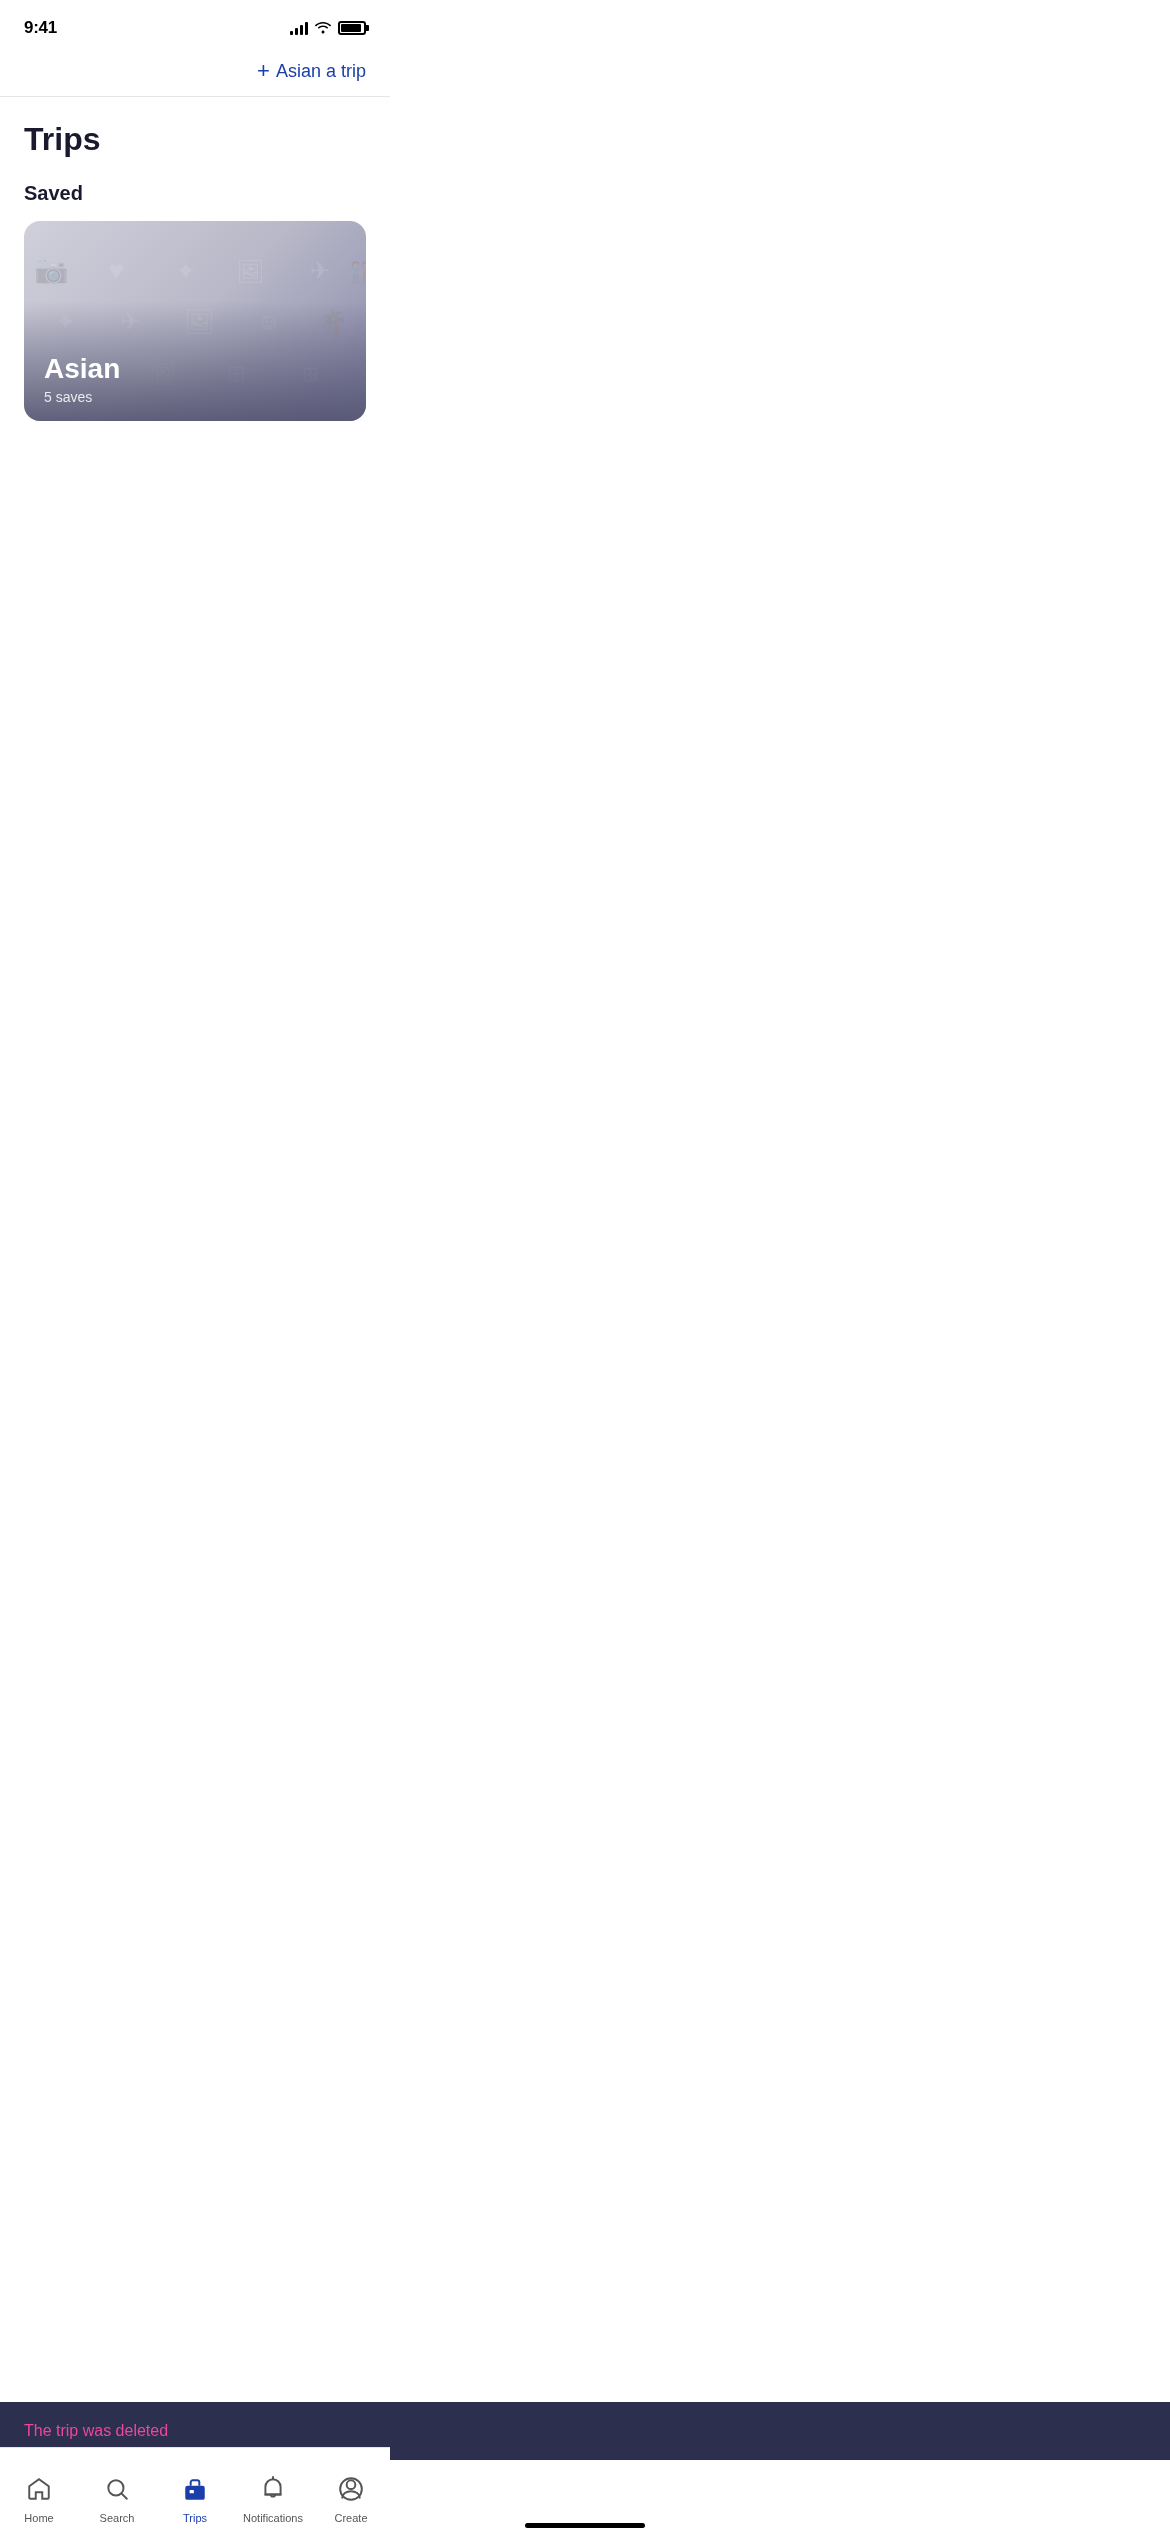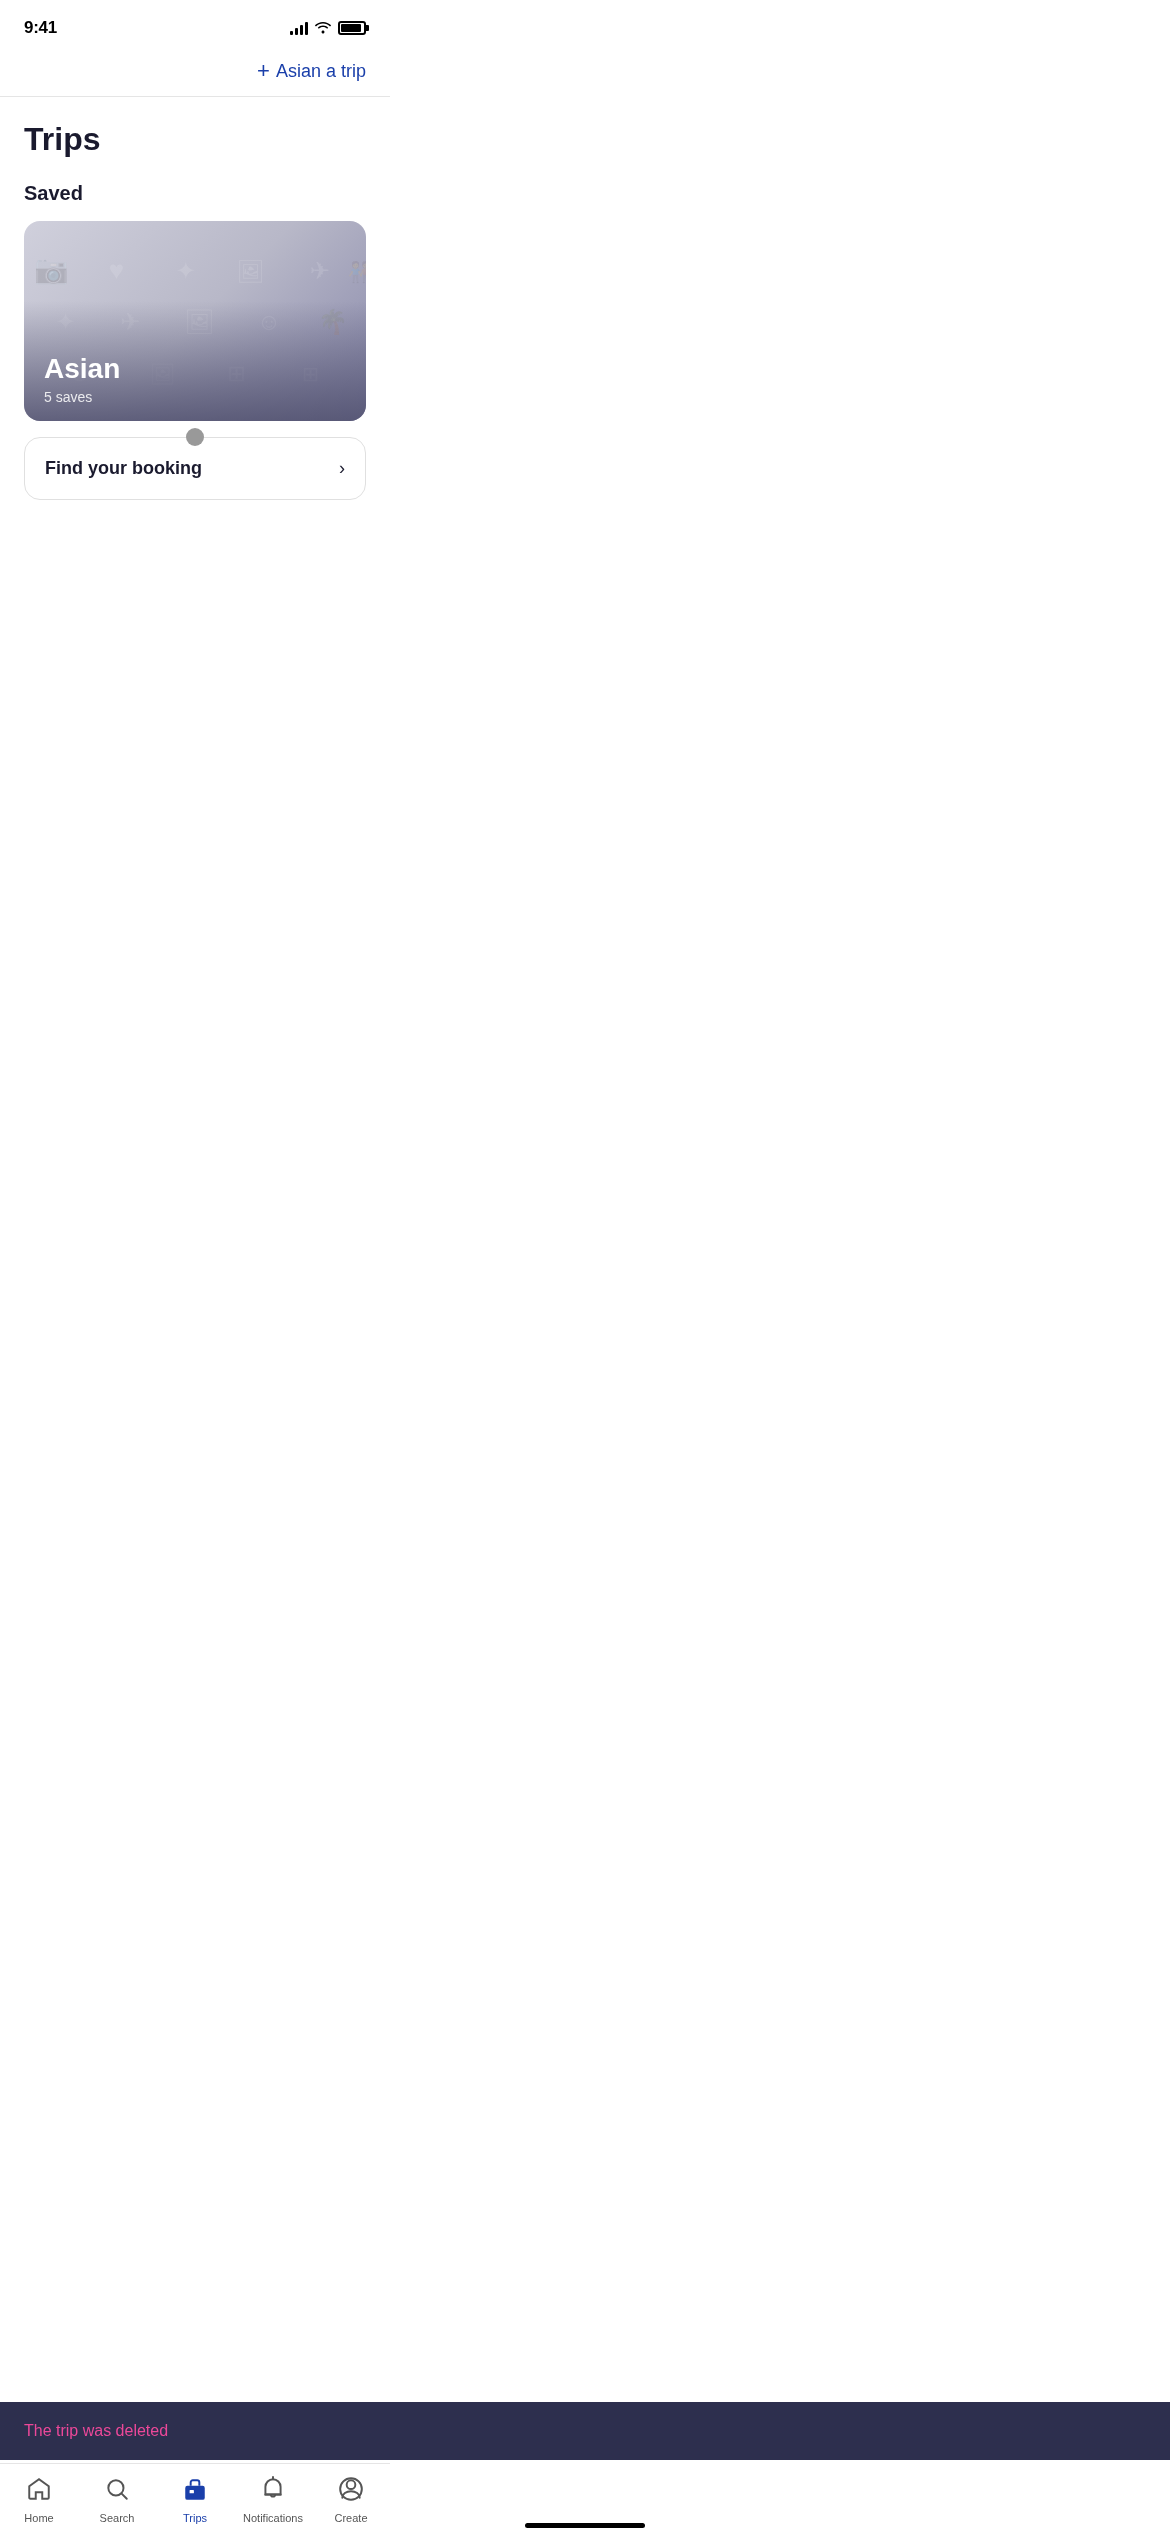--- a/index.html
+++ b/index.html
@@ -233,21 +233,21 @@
     .bottom-nav {
       position: fixed;
       bottom: 0;
       left: 0;
       right: 0;
       background: #ffffff;
       border-top: 1px solid #e5e5e5;
       display: flex;
       justify-content: space-around;
       align-items: flex-start;
-      padding: 12px 0 8px;
+      padding: 28px 0 8px;
       width: 390px;
     }
 
     .nav-item {
       display: flex;
       flex-direction: column;
       align-items: center;
       gap: 4px;
       cursor: pointer;
       min-width: 60px;
@@ -343,25 +343,20 @@
         <text x="310" y="165" font-size="22" fill="rgba(255,255,255,0.18)" text-anchor="middle">⊞</text>
       </svg>
     </div>
     <div class="trip-card-overlay"></div>
     <div class="trip-card-content">
       <div class="trip-card-name">Asian</div>
       <div class="trip-card-saves">5 saves</div>
     </div>
   </div>
 
-  <div class="find-booking">
-    <div class="find-booking-dot"></div>
-    <span class="find-booking-label">Find your booking</span>
-    <span class="find-booking-arrow">›</span>
-  </div>
 </div>
 
 <div class="snackbar">
   <span>The trip was deleted</span>
 </div>
 
 <nav class="bottom-nav">
 
   <div class="nav-item">
     <span class="nav-icon">

